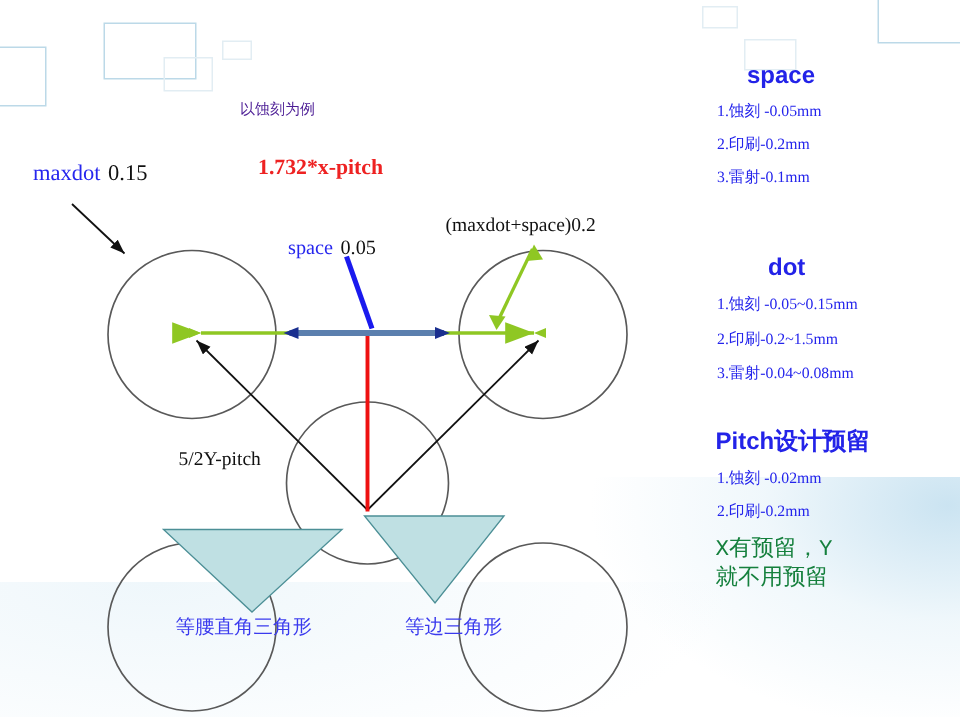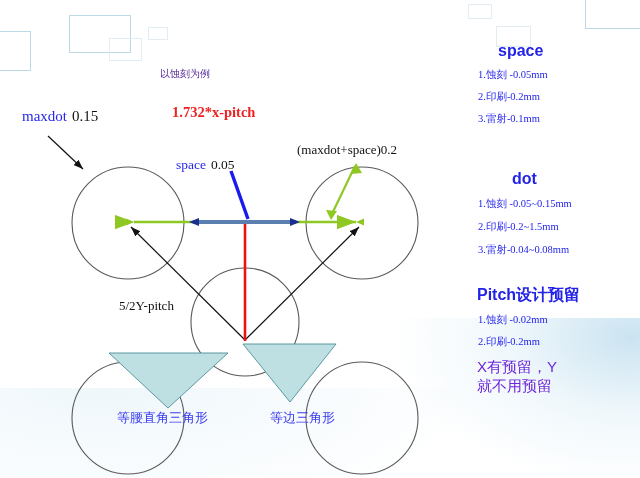--- a/index.html
+++ b/index.html
@@ -27,21 +27,21 @@
     position:absolute;left:0px;bottom:-60px;width:520px;height:150px;
     background:radial-gradient(ellipse at 20% 0%, rgba(205,230,243,0.32) 0%, rgba(255,255,255,0) 65%);
     pointer-events:none;
   }
   
   svg#diagram{position:absolute;left:0;top:0;width:640px;height:478px;}
   
   .lbl{position:absolute;white-space:nowrap;line-height:1.15;}
   .hdr{font-size:16px;font-weight:700;color:#2323e8;font-family:"Liberation Sans", sans-serif;}
   .item{font-size:10.5px;color:#2424ec;font-family:"Liberation Serif", serif;}
-  .bigcn{font-size:15px;color:#6d28d9;font-family:Liberation Sans, sans-serif;line-height:1.25;text-align:center;}
+  .bigcn{font-size:15px;color:#15803d;font-family:Liberation Mono, monospace;line-height:1.25;text-align:center;}
   .t-example{font-size:10px;color:#4c1d95;}
   .t-maxdot{font-size:15px;}
   .t-maxdot b{font-weight:400;color:#2626ee;}
   .t-maxdot i{font-style:normal;color:#111;}
   .t-pitchfml{font-size:14.5px;color:#ee2222;font-weight:700;}
   .t-space{font-size:13.5px;}
   .t-space b{font-weight:400;color:#2626ee;}
   .t-space i{font-style:normal;color:#111;}
   .t-maxspace{font-size:13px;color:#111;}
   .t-halfy{font-size:13px;color:#111;}
@@ -110,21 +110,21 @@
   </svg>
 
   <div class="lbl t-example" style="left:160px;top:68px;">以蚀刻为例</div>
 
   <div class="lbl t-maxdot" style="left:22px;top:108px;">
     <b>maxdot</b><i style="margin-left:5px;">0.15</i>
   </div>
 
   <div class="lbl t-pitchfml" style="left:172px;top:104px;">1.732*x-pitch</div>
 
-  <div class="lbl t-space" style="left:176px;top:157px;">
+  <div class="lbl t-space" style="left:192px;top:157px;">
     <b>space</b><i style="margin-left:5px;">0.05</i>
   </div>
 
   <div class="lbl t-maxspace" style="left:297px;top:143px;">(maxdot+space)0.2</div>
 
   <div class="lbl t-halfy" style="left:119px;top:299px;">5/2Y-pitch</div>
 
   <div class="lbl t-tri" style="left:117px;top:411px;">等腰直角三角形</div>
   <div class="lbl t-tri" style="left:270px;top:411px;">等边三角形</div>
 

